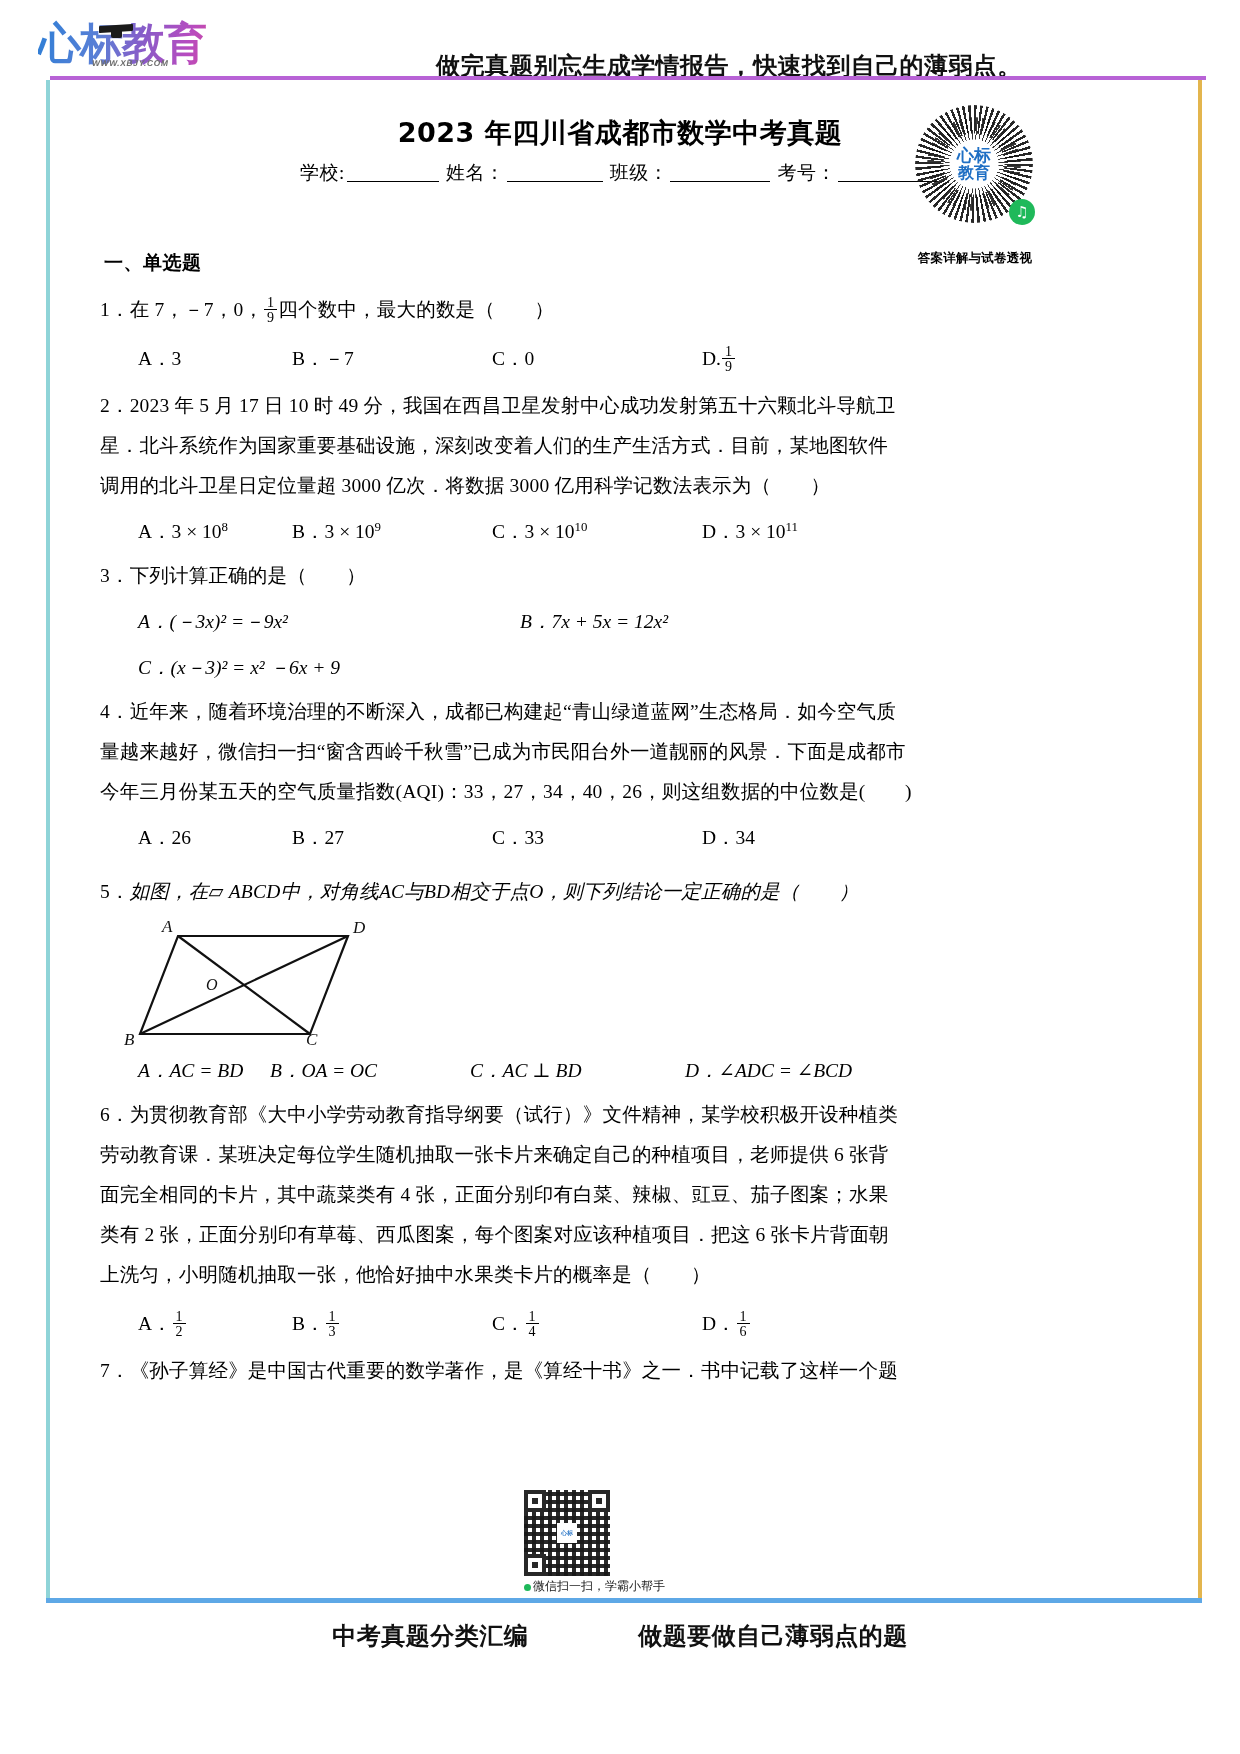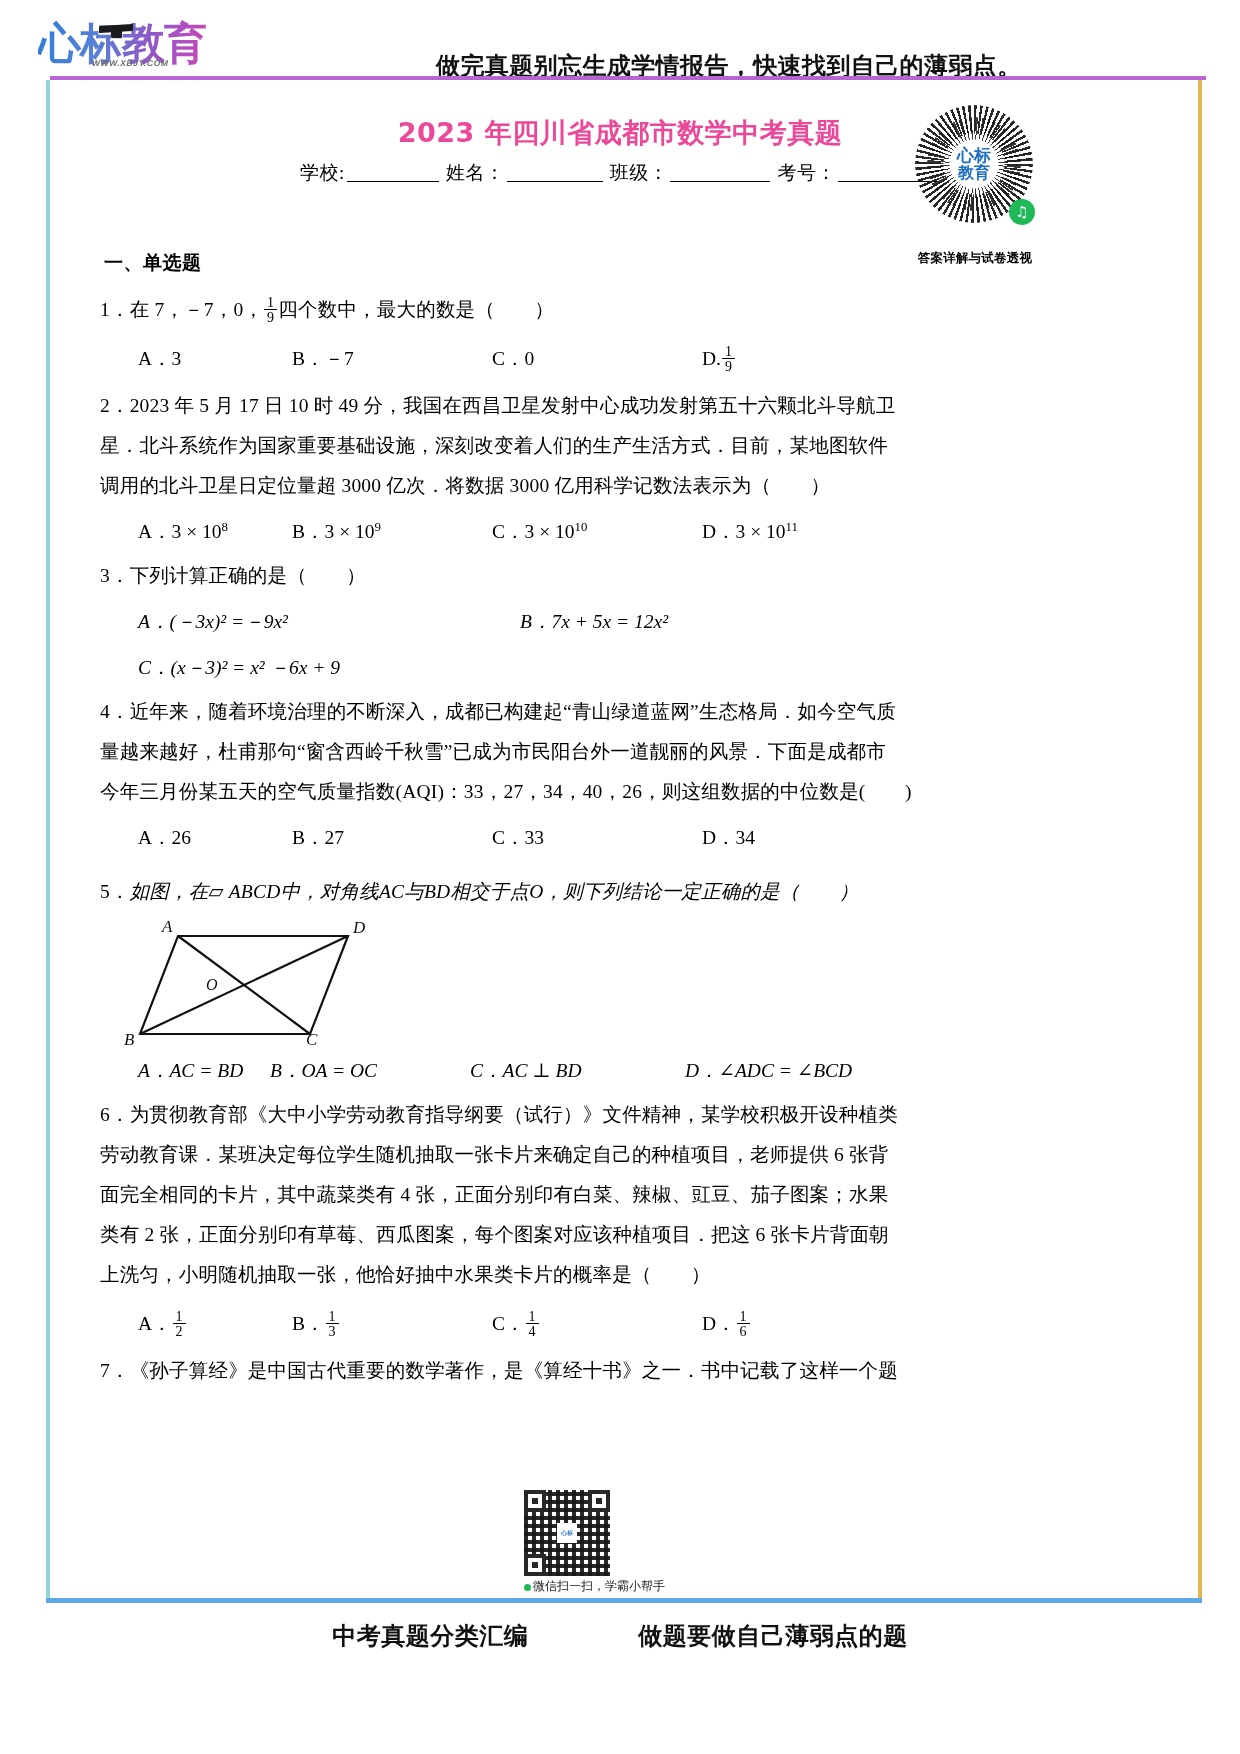--- a/index.html
+++ b/index.html
@@ -75,21 +75,21 @@
     background:#e3b54e;
   }
 
   
   .doc-title {
     position:absolute; left:0; top:115px; width:1240px;
     text-align:center;
     font-family:"DejaVu Sans","Liberation Sans",sans-serif;
     font-weight:bold;
     font-size:27px;
-    color:#ec4899;
+    color:#000000;
     letter-spacing:0.5px;
   }
   .id-line {
     position:absolute; left:0; top:160px; width:1240px;
     text-align:center;
     font-size:19px;
     color:#000;
     letter-spacing:0.5px;
   }
   .id-line .blank {
@@ -343,21 +343,21 @@
   <div class="opts wide2">
     <span class="mi">A．(－3x)² =－9x²</span>
     <span class="mi">B．7x + 5x = 12x²</span>
   </div>
   <div class="opts wide2">
     <span class="mi">C．(x－3)² = x² －6x + 9</span>
   </div>
 
   <div class="q">
     <div><span>4．</span><span>近年来，随着环境治理的不断深入，成都已构建起“青山绿道蓝网”生态格局．如今空气质</span></div>
-    <div>量越来越好，杜甫那句“窗含西岭千秋雪”已成为市民阳台外一道靓丽的风景．下面是成都市</div>
+    <div>量越来越好，微信扫一扫“窗含西岭千秋雪”已成为市民阳台外一道靓丽的风景．下面是成都市</div>
     <div>今年三月份某五天的空气质量指数(AQI)：33，27，34，40，26，则这组数据的中位数是(　　)</div>
   </div>
   <div class="opts">
     <span class="o-a"><span>A．</span><span>26</span></span>
     <span class="o-b"><span>B．</span><span>27</span></span>
     <span class="o-c"><span>C．</span><span>33</span></span>
     <span class="o-d"><span>D．</span><span>34</span></span>
   </div>
 
   <div class="q" style="margin-top:14px;">

